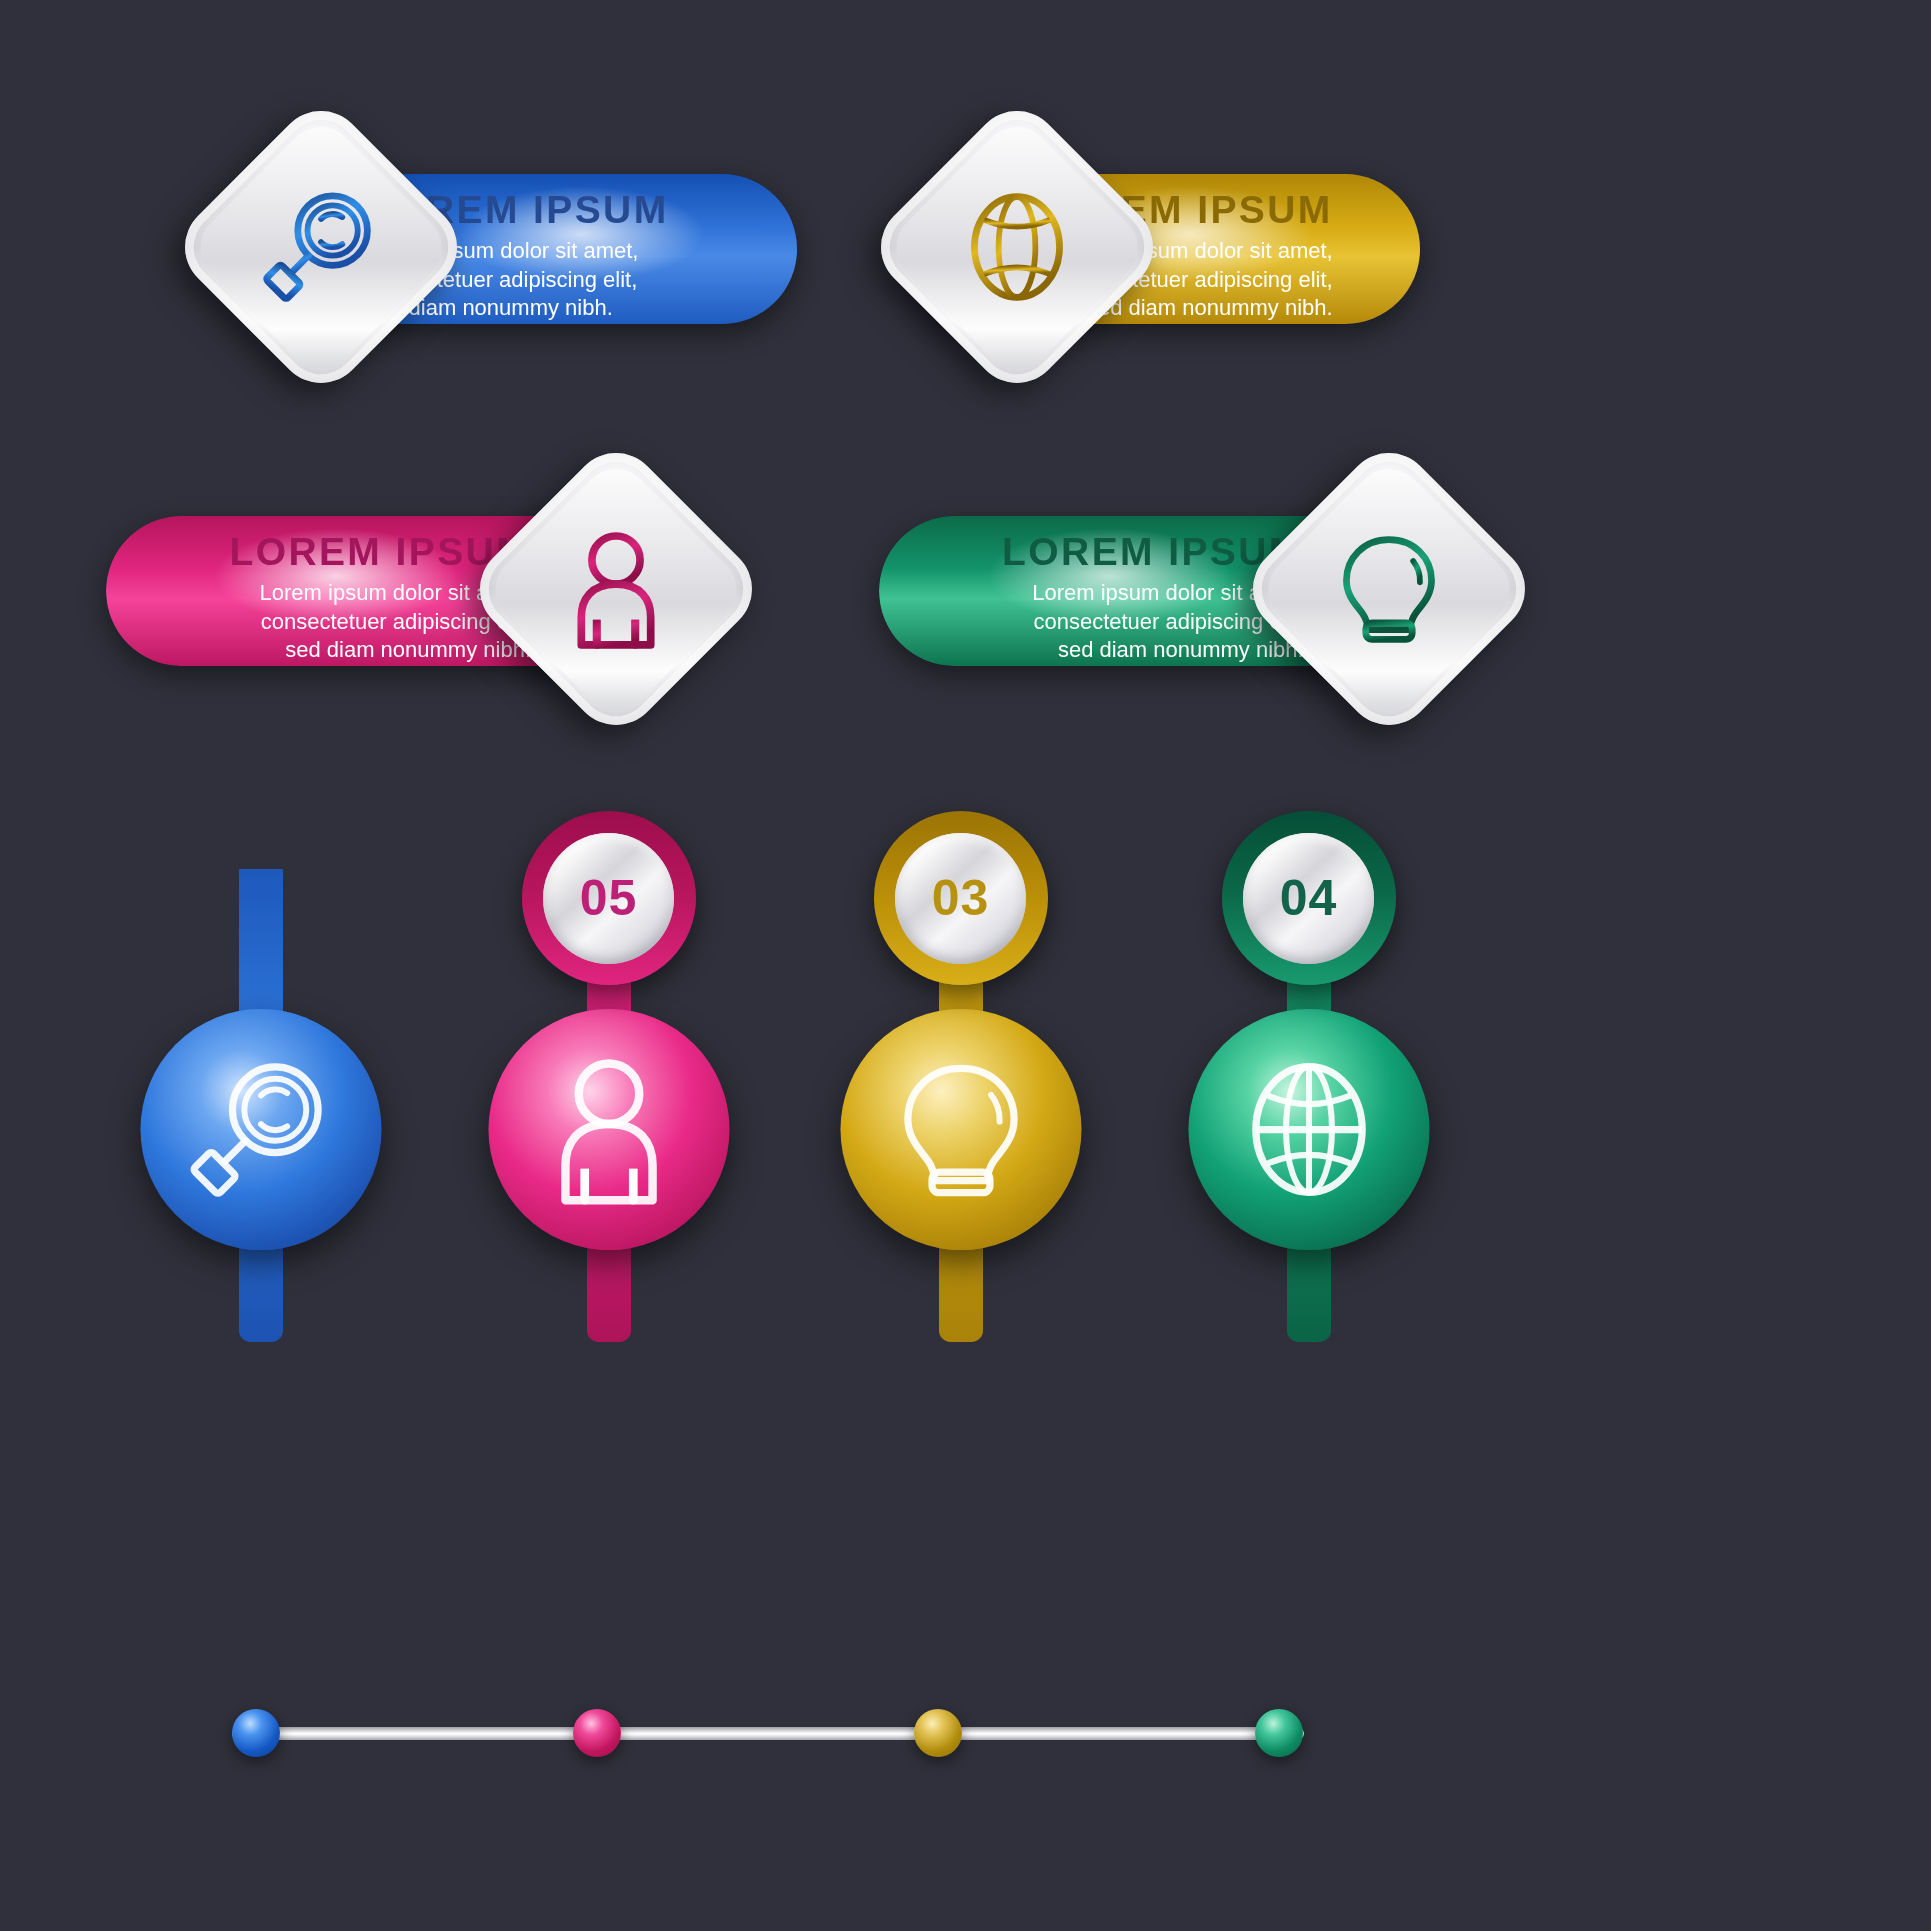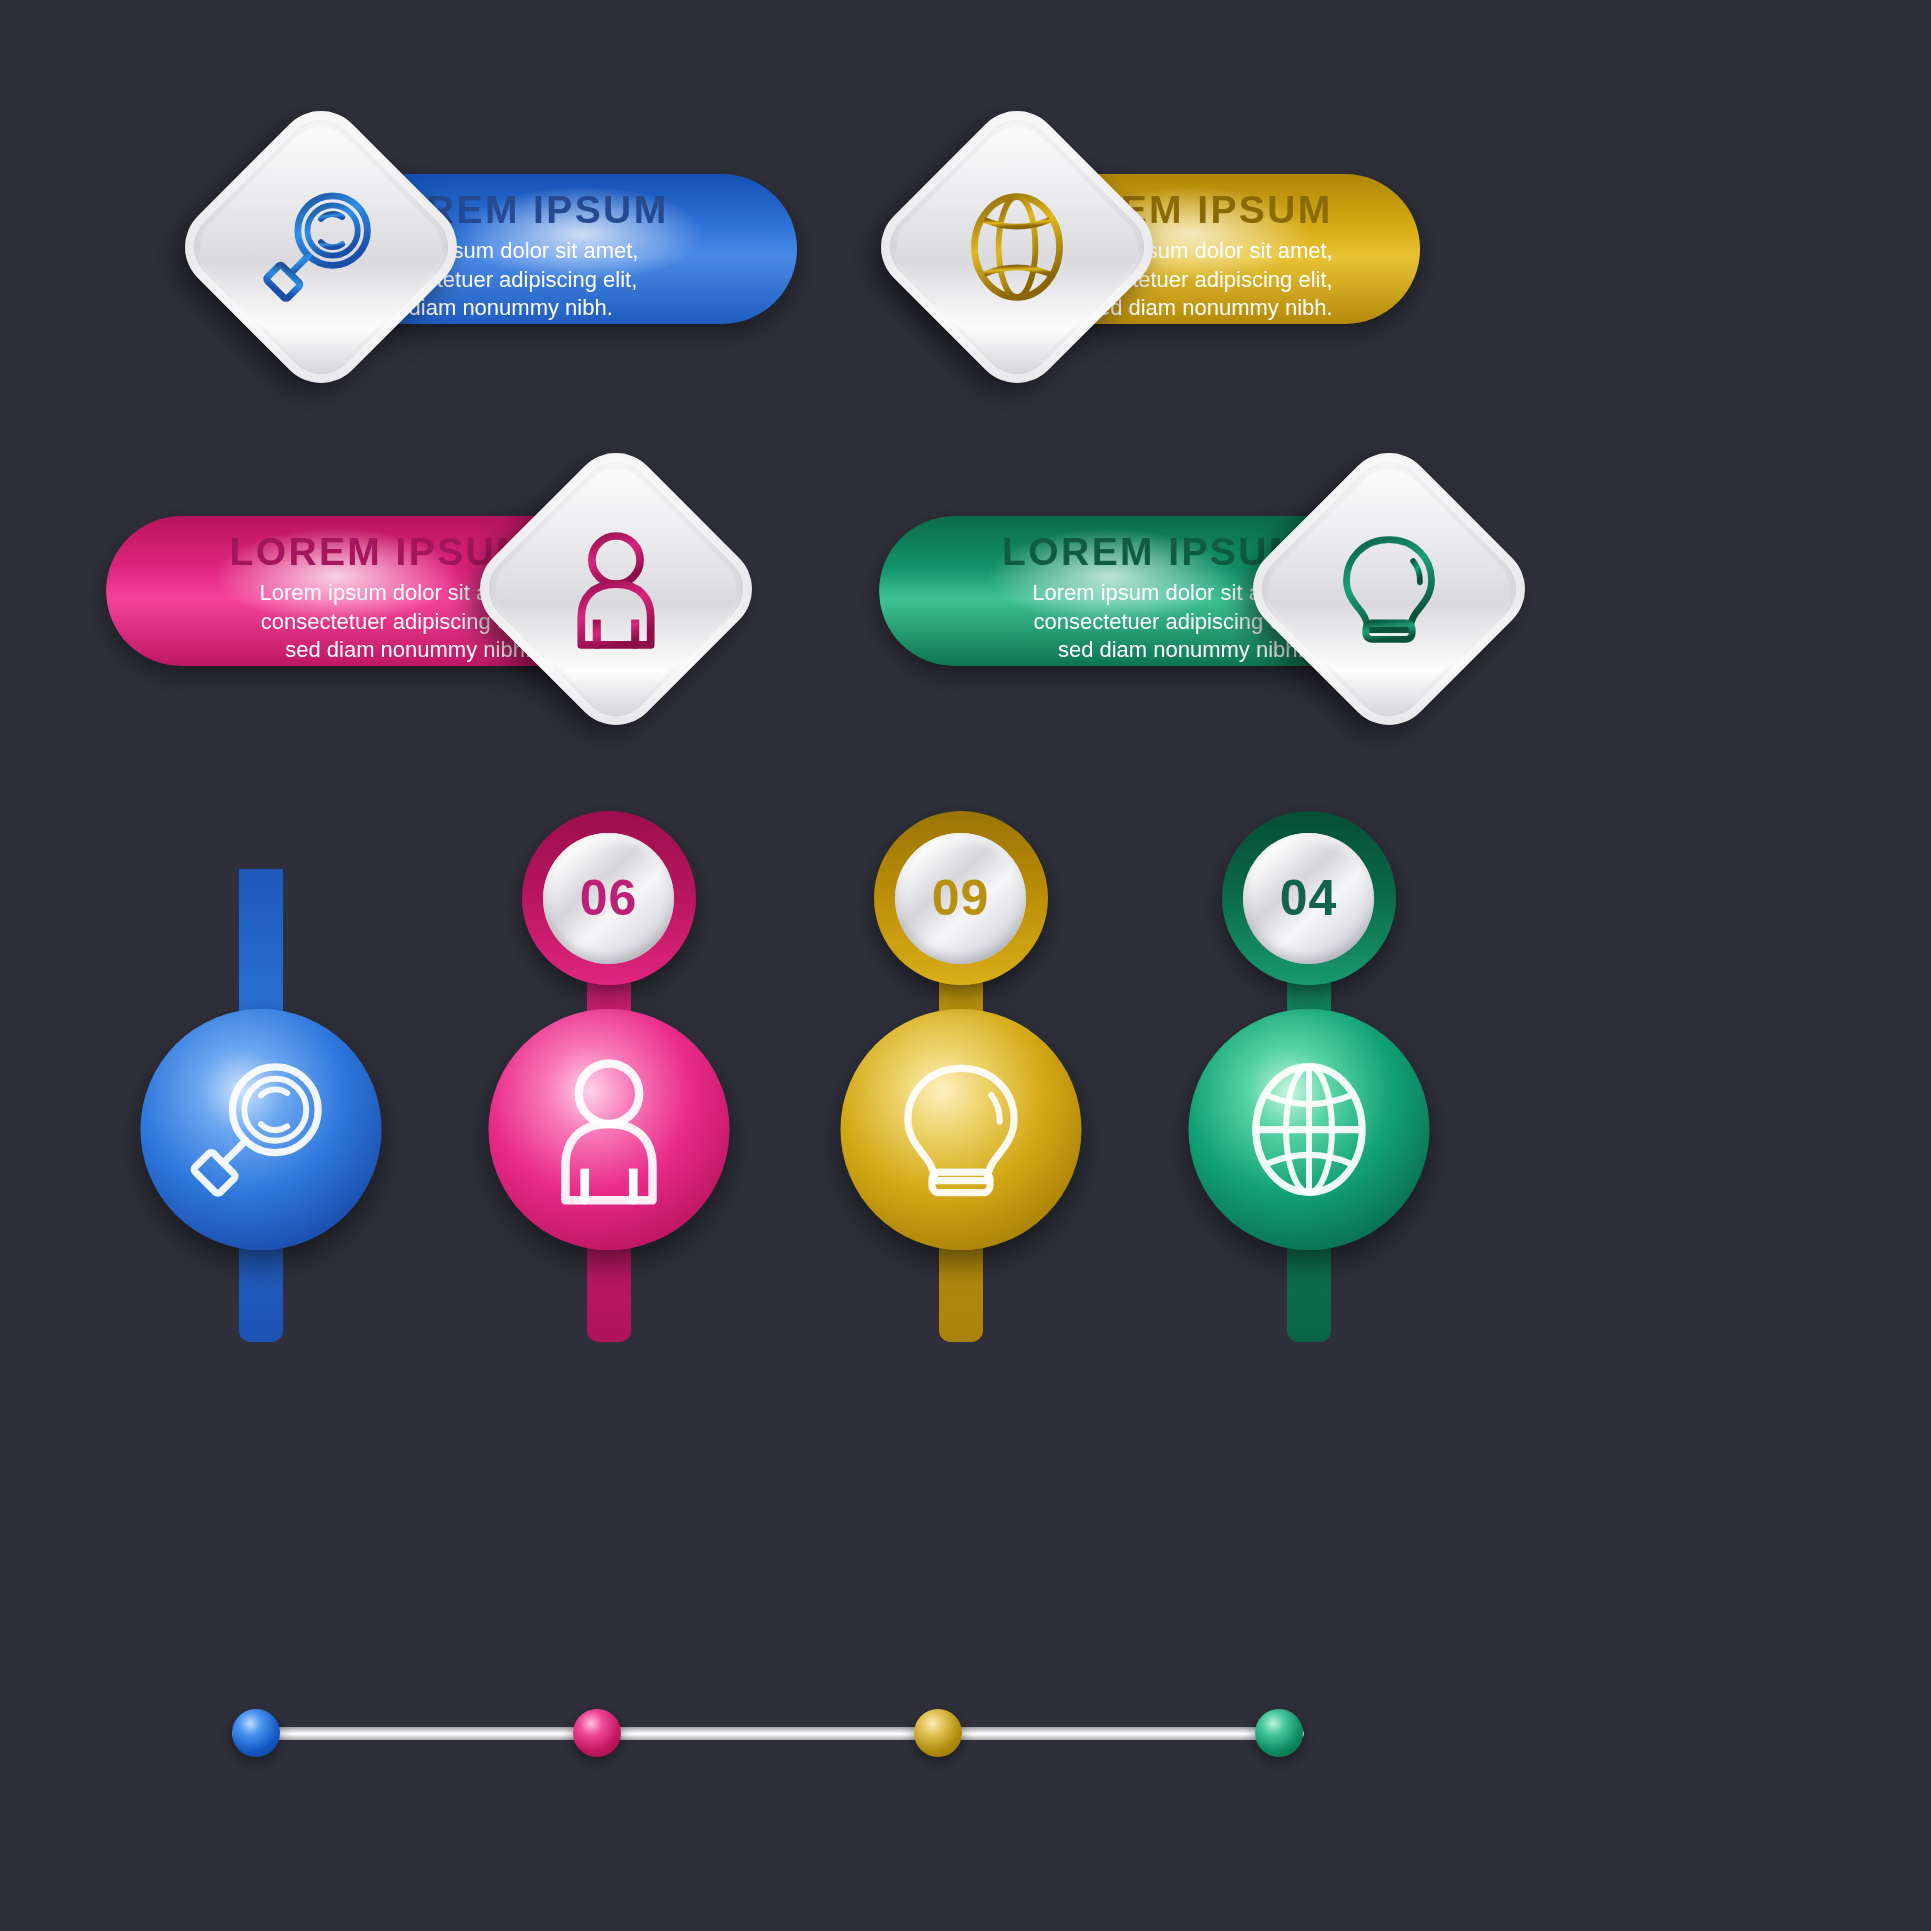--- a/index.html
+++ b/index.html
@@ -439,40 +439,40 @@
       <div>
         <svg width="135" height="150" viewBox="0 0 110 124">
           <circle cx="55" cy="32" r="25" fill="none" stroke="rgba(255,255,255,0.92)" stroke-width="7"></circle>
           <path d="M55 57 c-26 0 -36 16 -36 34 v29 h16 v-26 M55 57 c26 0 36 16 36 34 v29 h-16 v-26" fill="none" stroke="rgba(255,255,255,0.92)" stroke-width="7" stroke-linejoin="round"></path>
           <path d="M35 94 v26 h40 v-26" fill="none" stroke="rgba(255,255,255,0.92)" stroke-width="7" stroke-linejoin="round"></path>
         </svg>
       </div>
     </div>
     <div class="num-badge ring-pink">
       <div class="num-inner">
-        <span class="num-text n-pink">06</span>
+        <span class="num-text n-pink">05</span>
       </div>
     </div>
   </div>
 
   <div class="pin-col" id="pin-3">
     <div class="stem stem-gold"></div>
     <div class="icon-sphere sph-gold">
       <div>
         <svg width="145" height="152" viewBox="0 0 120 126">
           <path d="M60 12 c26 0 44 19 44 42 c0 17 -11 26 -17 35 c-4 6 -5 11 -5 16 h-44 c0 -5 -1 -10 -5 -16
                    c-6 -9 -17 -18 -17 -35 c0 -23 18 -42 44 -42 z" fill="none" stroke="rgba(255,255,255,0.92)" stroke-width="6" stroke-linejoin="round"></path>
           <path d="M85 34 a34 34 0 0 1 7 22" fill="none" stroke="rgba(255,255,255,0.92)" stroke-width="5" stroke-linecap="round"></path>
           <rect x="36" y="98" width="48" height="17" rx="6" fill="none" stroke="rgba(255,255,255,0.92)" stroke-width="6"></rect>
         </svg>
       </div>
     </div>
     <div class="num-badge ring-gold">
       <div class="num-inner">
-        <span class="num-text n-gold">09</span>
+        <span class="num-text n-gold">03</span>
       </div>
     </div>
   </div>
 
   <div class="pin-col" id="pin-4">
     <div class="stem stem-green"></div>
     <div class="icon-sphere sph-green">
       <div>
         <svg width="145" height="145" viewBox="0 0 120 120">
           <ellipse cx="60" cy="60" rx="44" ry="52" fill="none" stroke="rgba(255,255,255,0.92)" stroke-width="6"></ellipse>

